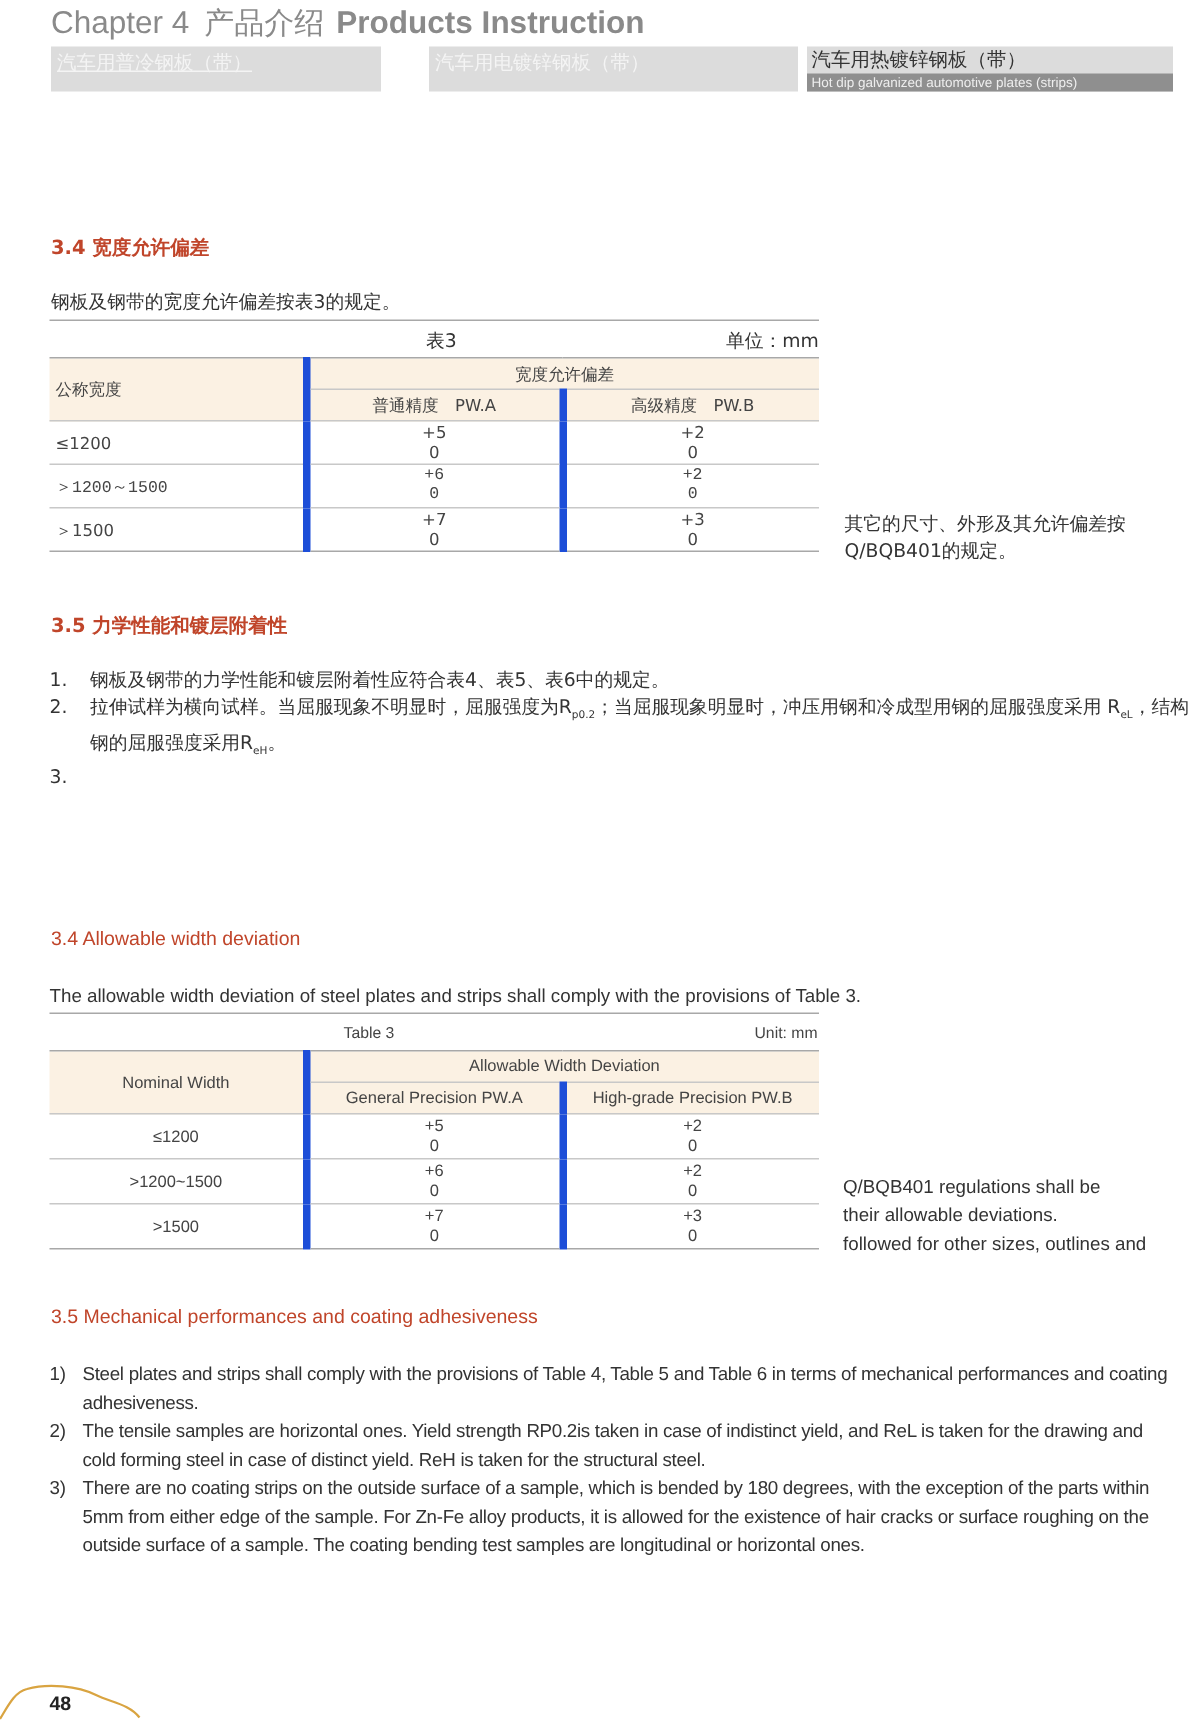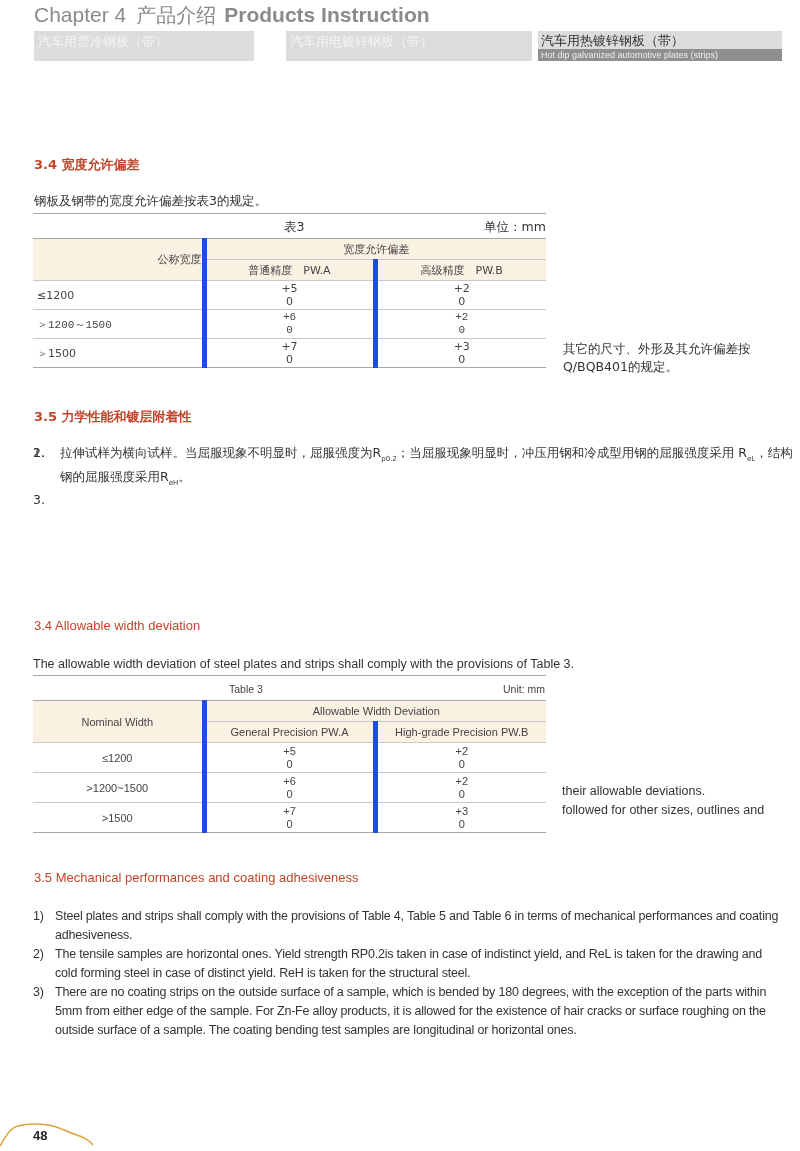--- a/index.html
+++ b/index.html
@@ -6,38 +6,38 @@
   body { width: 800px; height: 1151px; position: relative; overflow: hidden;
          font-family: "Liberation Sans", "DejaVu Sans", sans-serif; color: #333; }
   .abs { position: absolute; }
 
   
   .chapter { left: 34px; top: 2px; font-size: 21px; color: #8a8a8a; white-space: nowrap; }
   .chapter .cn { margin-left: 10px; font-family: "DejaVu Sans", sans-serif; font-size: 20px; }
   .chapter .en { margin-left: 8px; font-weight: bold; color: #8a8a8a; }
   .tab { top: 31px; height: 30px; background: #dcdcdc; color: #f4f4f4; font-size: 13px;
          font-family: "DejaVu Sans", sans-serif; padding: 2px 4px; box-sizing: border-box; }
-  .tab1 { left: 34px; width: 220px; }
+  .tab1 { left: 34px; width: 220px; text-decoration: underline; }
   .tab2 { left: 286px; width: 246px; }
   .tab3 { left: 538px; width: 244px; background: #dcdcdc; color: #333; padding: 2px 0 0 0; }
   .tab3 .t3cn { padding-left: 3px; font-size: 13px; height: 15px; line-height: 15px; }
   .tab3 .t3en { position: absolute; left: 0; right: 0; bottom: 0; height: 12px; background: #8f8f8f;
                 color: #eeeeee; font-size: 9px; line-height: 12px; padding-left: 3px;
                 font-family: "Liberation Sans", sans-serif; }
 
   .sec-title { color: #c0452a; font-size: 13px; }
   .sec-title.cn { font-family: "DejaVu Sans", sans-serif; font-weight: bold; }
   .para { font-size: 12.5px; color: #333; }
   .para.cn { font-family: "DejaVu Sans", sans-serif; }
   .rule { height: 0; border-top: 1px solid #a8a8a8; }
 
   table.dev { position: absolute; left: 33px; width: 513px; border-collapse: collapse;
               font-size: 11px; color: #444; }
   table.dev td { border-bottom: 1px solid #c8c8c8; padding: 0; }
-  table.dev .hdr { background: #fbf1e3; text-align: right; }
+  table.dev .hdr { background: #fbf1e3; }
   table.dev .vl { border-left: 5px solid #1d4ed8; }
   table.dev .c { text-align: center; }
   table.dev .stack { line-height: 13px; text-align: center; }
   table.dev tr.top td { border-top: 1px solid #a8a8a8; }
   table.dev tr.last td { border-bottom: 1px solid #a8a8a8; }
   .cnfont { font-family: "DejaVu Sans", sans-serif; }
 
   .ol-cn { left: 33px; width: 760px; font-family: "DejaVu Sans", sans-serif; font-size: 12.5px;
            color: #333; line-height: 18px; }
   .ol-cn .item { position: relative; padding-left: 27px; }
@@ -110,20 +110,21 @@
 
 <div class="abs cnfont" style="left:563px; top:340px; font-size:12.5px; color:#333; line-height:18px;">
   <div>其它的尺寸、外形及其允许偏差按</div>
   <div>Q/BQB401的规定。</div>
 </div>
 
 <div class="abs sec-title cn" style="left:34px; top:408px;">3.5 力学性能和镀层附着性</div>
 <div class="abs ol-cn" style="top:444px;">
   <div class="item">
     <span class="num">1.</span>
+    <span>钢板及钢带的力学性能和镀层附着性应符合表4、表5、表6中的规定。</span>
   </div>
   <div class="item">
     <span class="num">2.</span>
     <span>拉伸试样为横向试样。当屈服现象不明显时，屈服强度为R</span><sub>p0.2</sub><span>；当屈服现象明显时，冲压用钢和冷成型用钢的屈服强度采用 R</span><sub>eL</sub><span>，结构钢的屈服强度采用R</span><sub>eH</sub><span>。</span>
   </div>
   <div class="item">
     <span class="num">3.</span>
   </div>
 </div>
 
@@ -160,20 +161,21 @@
   </tr>
   <tr class="last" style="height:30px;">
     <td class="c">&gt;1500</td>
     <td class="vl stack"><span>+7</span><br><span>0</span></td>
     <td class="vl stack"><span>+3</span><br><span>0</span></td>
   </tr>
 </tbody>
   </table>
 
 <div class="abs" style="left:562px; top:782px; font-size:12.5px; color:#333; line-height:19px;">
+  <div>Q/BQB401 regulations shall be</div>
   <div>their allowable deviations.</div>
   <div>followed for other sizes, outlines and</div>
 </div>
 
 <div class="abs sec-title" style="left:34px; top:870px;">3.5 Mechanical performances and coating adhesiveness</div>
 <div class="abs ol-en" style="top:907px;">
   <div class="item">
     <span class="num">1)</span>
     <span>Steel plates and strips shall comply with the provisions of Table 4, Table 5 and Table 6 in terms of mechanical performances and coating adhesiveness.</span>
   </div>

